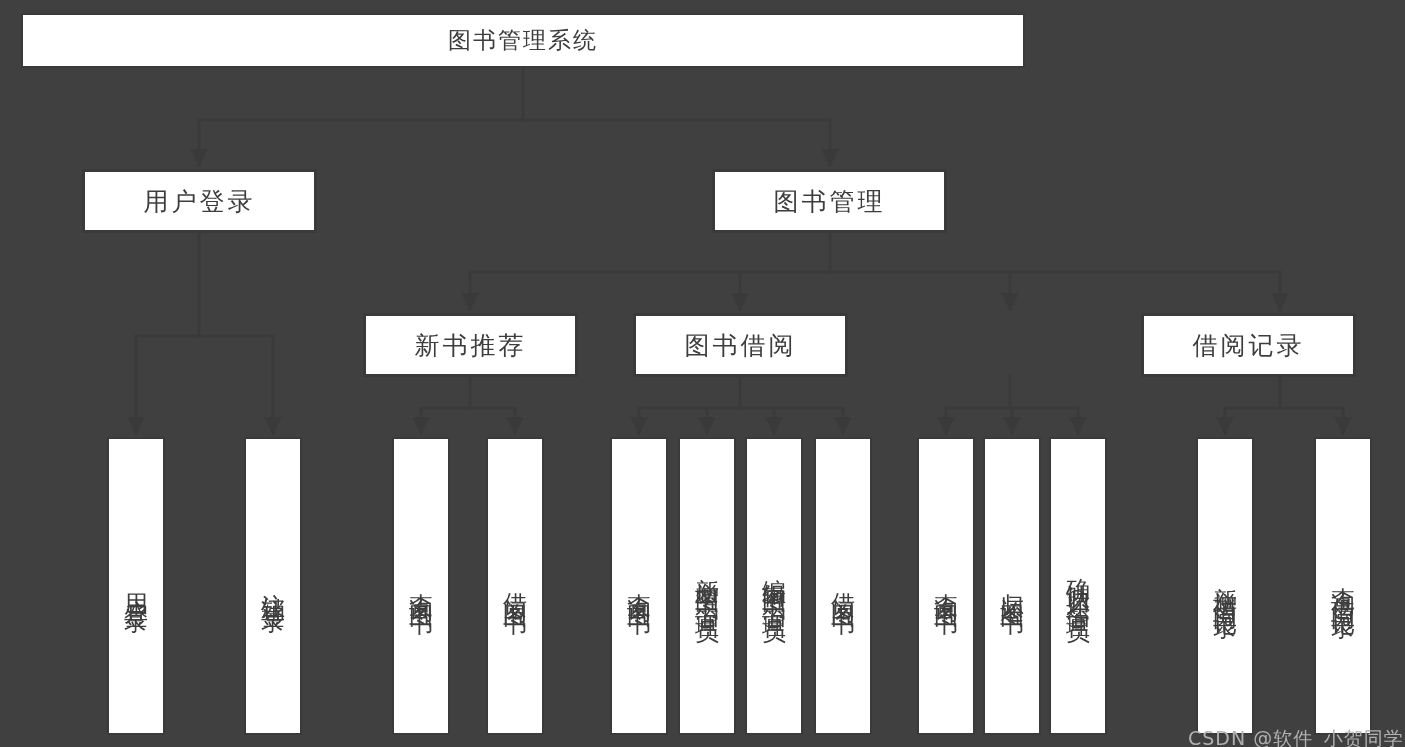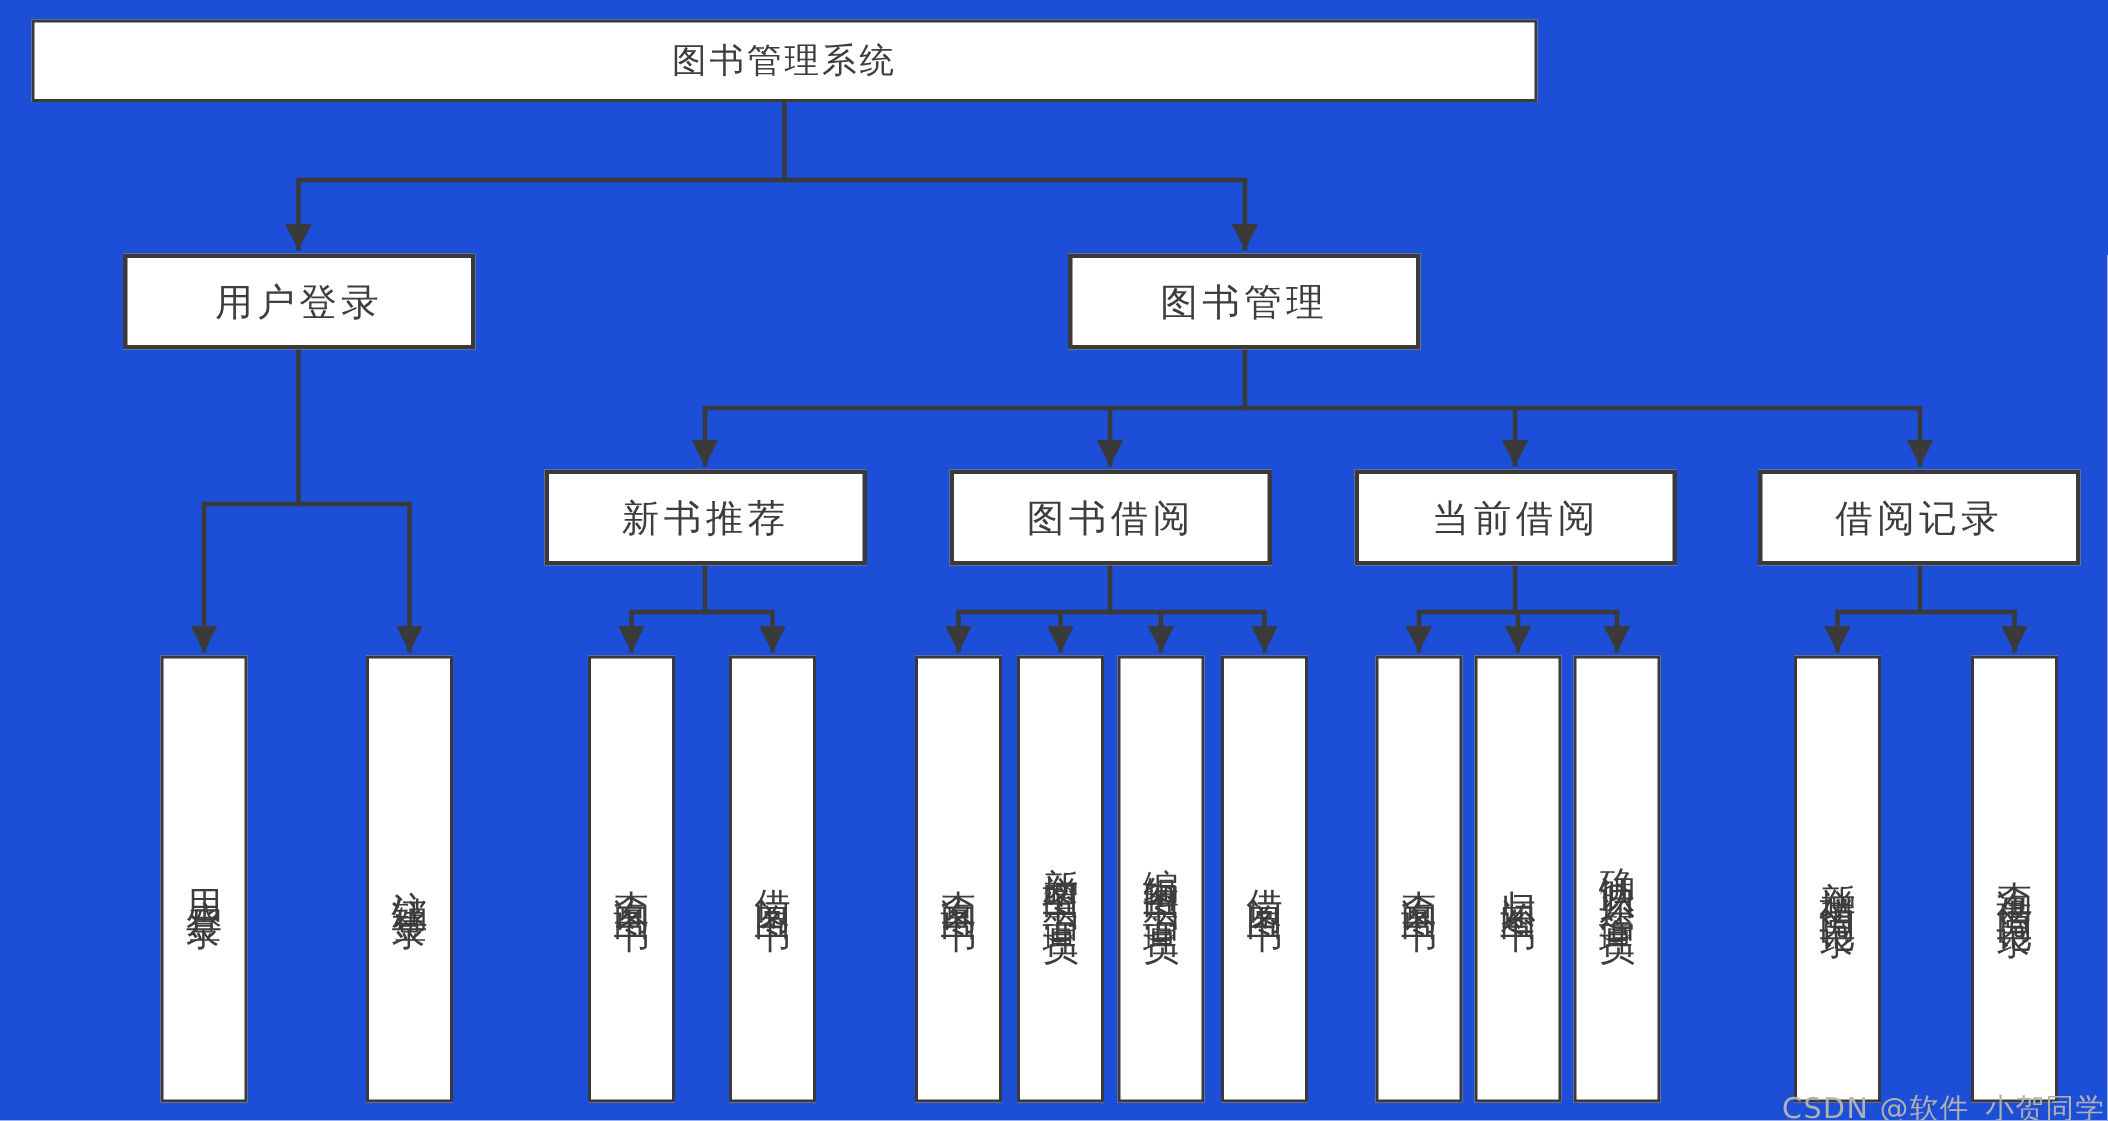--- a/index.html
+++ b/index.html
@@ -1,19 +1,19 @@
 <!DOCTYPE html>
 <html><head>
 <meta charset="utf-8">
 <style>
   html,body{margin:0;padding:0;background:#ffffff;}
   .stage{
     position:relative;
     width:1405px;height:747px;
-    background:#1d4ed8;
+    background:#404040;
     font-family:"DejaVu Sans","Liberation Sans",sans-serif;
     overflow:hidden;
   }
   .lines{position:absolute;left:0;top:0;z-index:1;}
   .node{
     position:absolute;
     box-sizing:border-box;
     background:#ffffff;
     border:2px solid #3a3a3a;
     color:#3d3d3d;
@@ -114,22 +114,21 @@
     </g>
   </svg>
 
   <div class="node root">图书管理系统</div>
 
   <div class="node l2" style="left:82px;">用户登录</div>
   <div class="node l2" style="left:712px;">图书管理</div>
 
   <div class="node l3" style="left:633px;">图书借阅</div>
   <div class="node l3" style="left:363px;">新书推荐</div>
-  <div class="node l3" style="left:903px;">当前借阅</div>
-  <div class="node l3" style="left:1172px;">借阅记录</div>
+  <div class="node l3" style="left:1141px;">借阅记录</div>
 
   <div class="node leaf" style="left:107px;">
     <span>用户登录</span>
   </div>
   <div class="node leaf" style="left:244px;">
     <span>注销登录</span>
   </div>
 
   <div class="node leaf" style="left:392px;">
     <span>查询图书</span>

